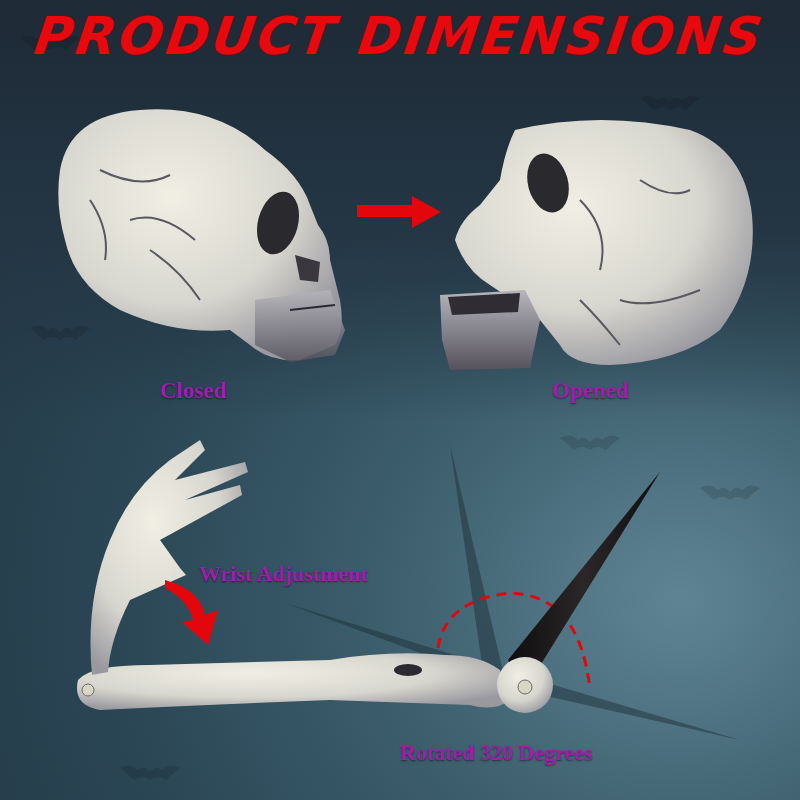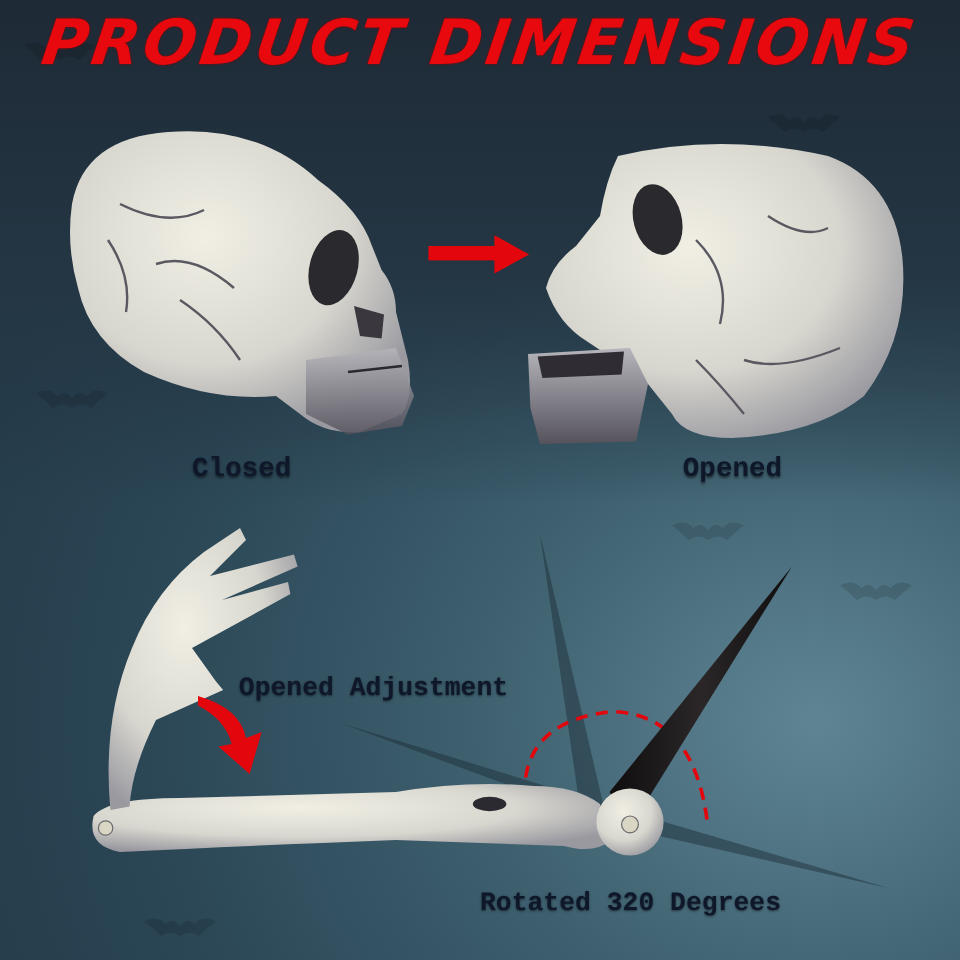--- a/index.html
+++ b/index.html
@@ -17,22 +17,22 @@
     position: absolute; width: 60px; height: 22px; opacity: 0.12;
   }
   .title {
     position: absolute; left: 0; top: 6px; width: 800px; text-align: center;
     font-family: "DejaVu Sans", sans-serif; font-weight: bold; font-style: italic;
     font-size: 52px; letter-spacing: 3px; color: #e8090f;
     transform: skewX(-8deg);
     text-shadow: 0 0 2px #8a0000;
   }
   .label {
-    position: absolute; color: #0f172a; font-weight: bold;
-    font-family: Liberation Mono, monospace; font-size: 23px;
+    position: absolute; color: #a21caf; font-weight: bold;
+    font-family: Liberation Serif, serif; font-size: 23px;
     text-shadow: 0 1px 2px rgba(0,0,0,0.5);
   }
   svg.art { position: absolute; left: 0; top: 0; }
 </style>
 </head>
 <body>
 
 <div class="bg-top"></div>
 
 <svg class="bat" style="left:20px;top:30px" viewBox="0 0 60 22">
@@ -112,15 +112,15 @@
     <circle cx="88" cy="690" r="6" fill="#d9d6c4" stroke="#6b6a6e"></circle>
     <ellipse cx="408" cy="670" rx="14" ry="6" fill="#2b2a30"></ellipse>
 
     <path d="M92 675 Q85 600 110 540 Q130 490 170 460 L200 440 L205 450 L175 480 L245 462 L248 472 L185 500 L240 485 L242 495 L160 540 L180 568 L186 575 L130 600 Q110 640 108 672Z" fill="url(#boneG)"></path>
   </g>
 
   <path d="M165 580 Q200 590 205 615 L218 610 L208 645 L182 622 L193 620 Q188 600 165 588Z" fill="#e3060c"></path>
 </svg>
 
 <div class="label" style="left:160px;top:378px">Closed</div>
-<div class="label" style="left:569px;top:378px">Opened</div>
-<div class="label" style="left:199px;top:561px;font-size:22px">Opened Adjustment</div>
+<div class="label" style="left:552px;top:378px">Opened</div>
+<div class="label" style="left:199px;top:561px;font-size:22px">Wrist Adjustment</div>
 <div class="label" style="left:400px;top:740px;font-size:22px">Rotated 320 Degrees</div>
 
 </body></html>

